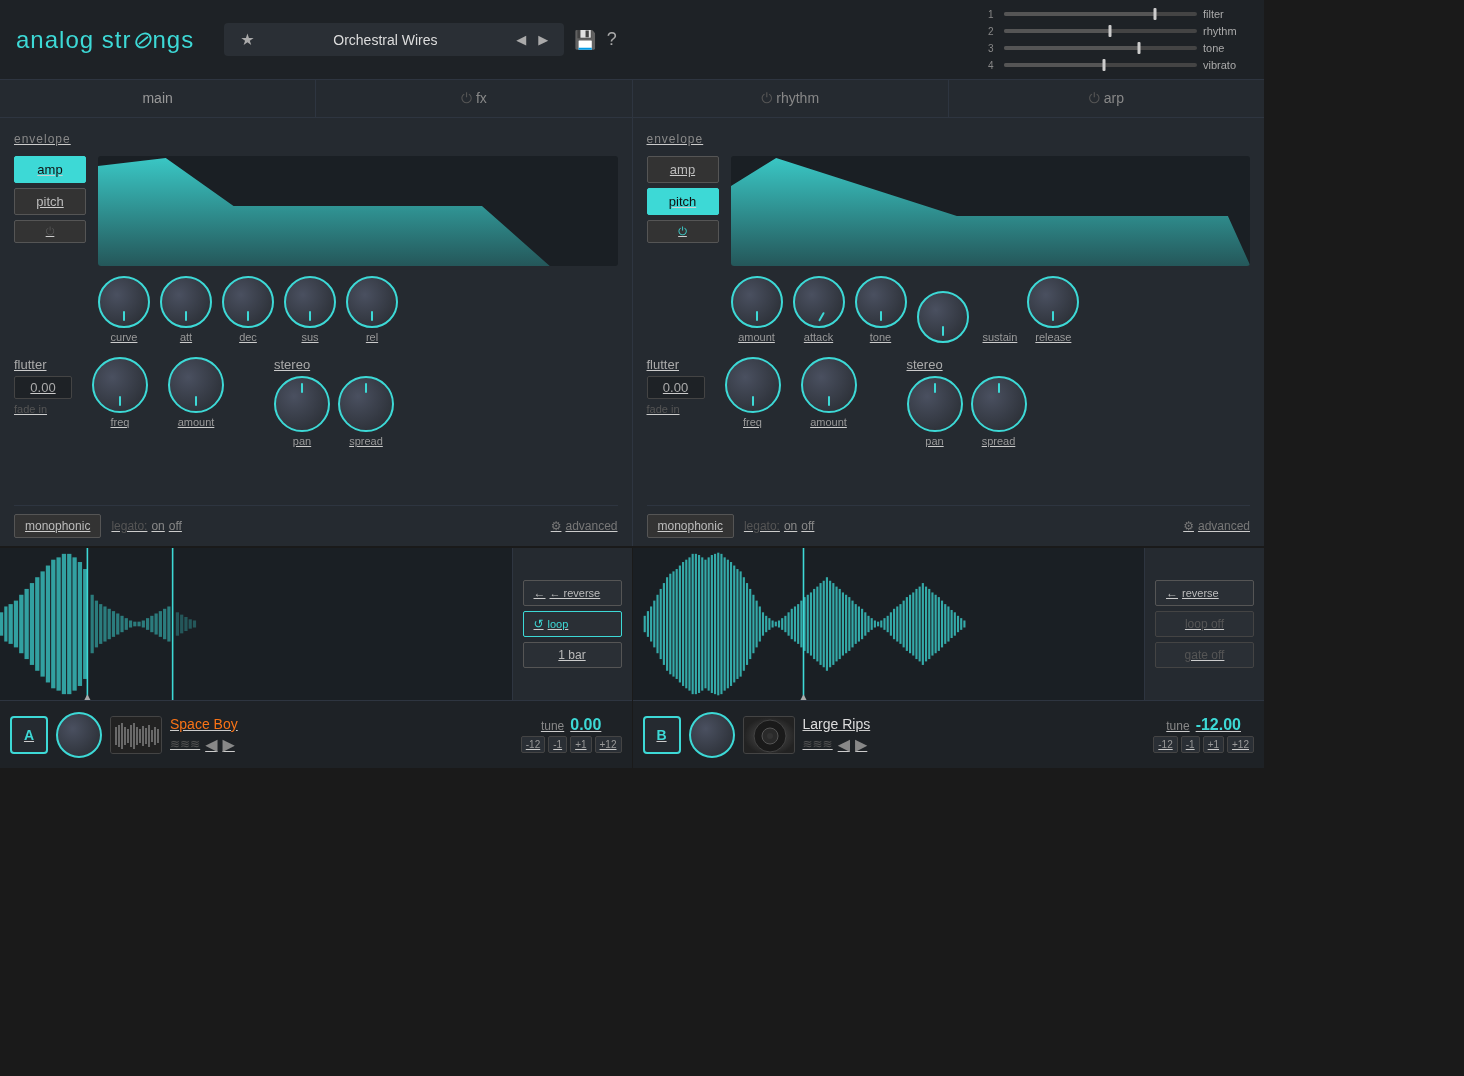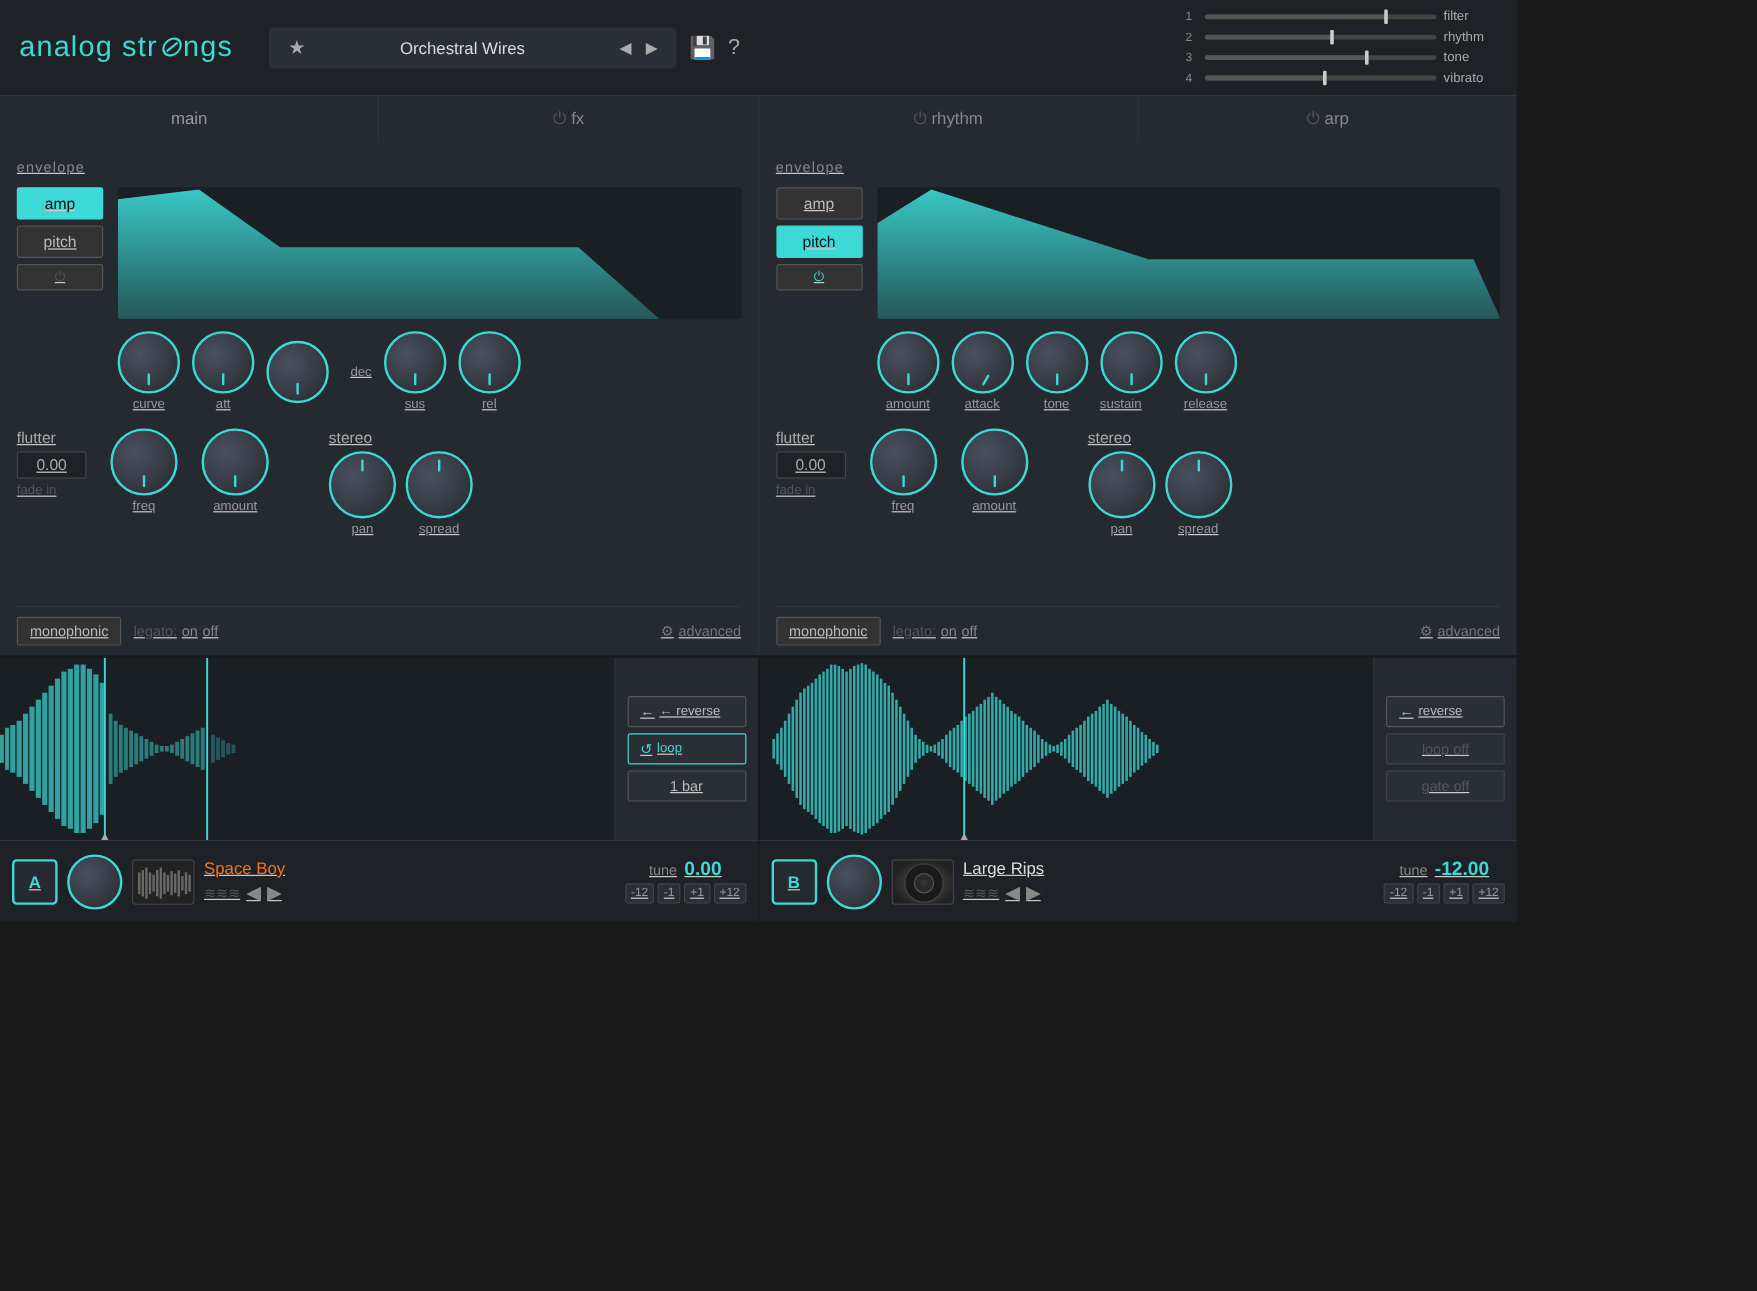--- a/index.html
+++ b/index.html
@@ -122,21 +122,21 @@
             <div style="position:absolute;bottom:5px;left:50%;transform:translateX(-50%);width:2px;height:10px;background:#3dd9d6;border-radius:1px;"></div>
           </div>
           <span style="font-size:11px;color:#999;">curve</span>
         </div>
         <div style="display:flex;flex-direction:column;align-items:center;gap:3px;">
           <div style="width:52px;height:52px;border-radius:50%;background:radial-gradient(circle at 35% 35%,#4a5060,#25292e);border:2px solid #3dd9d6;position:relative;cursor:pointer;">
             <div style="position:absolute;bottom:5px;left:50%;transform:translateX(-50%);width:2px;height:10px;background:#3dd9d6;border-radius:1px;"></div>
           </div>
           <span style="font-size:11px;color:#999;">att</span>
         </div>
-        <div style="display:flex;flex-direction:row;align-items:center;gap:18px;">
+        <div style="display:flex;flex-direction:column;align-items:center;gap:3px;">
           <div style="width:52px;height:52px;border-radius:50%;background:radial-gradient(circle at 35% 35%,#4a5060,#25292e);border:2px solid #3dd9d6;position:relative;cursor:pointer;">
             <div style="position:absolute;bottom:5px;left:50%;transform:translateX(-50%);width:2px;height:10px;background:#3dd9d6;border-radius:1px;"></div>
           </div>
           <span style="font-size:11px;color:#999;">dec</span>
         </div>
         <div style="display:flex;flex-direction:column;align-items:center;gap:3px;">
           <div style="width:52px;height:52px;border-radius:50%;background:radial-gradient(circle at 35% 35%,#4a5060,#25292e);border:2px solid #3dd9d6;position:relative;cursor:pointer;">
             <div style="position:absolute;bottom:5px;left:50%;transform:translateX(-50%);width:2px;height:10px;background:#3dd9d6;border-radius:1px;"></div>
           </div>
           <span style="font-size:11px;color:#999;">sus</span>
@@ -251,21 +251,21 @@
             <div style="position:absolute;bottom:5px;left:50%;transform:translateX(-50%);width:2px;height:10px;background:#3dd9d6;border-radius:1px;transform-origin:center bottom;transform:translateX(-50%) rotate(30deg);"></div>
           </div>
           <span style="font-size:11px;color:#999;">attack</span>
         </div>
         <div style="display:flex;flex-direction:column;align-items:center;gap:3px;">
           <div style="width:52px;height:52px;border-radius:50%;background:radial-gradient(circle at 35% 35%,#4a5060,#25292e);border:2px solid #3dd9d6;position:relative;cursor:pointer;">
             <div style="position:absolute;bottom:5px;left:50%;transform:translateX(-50%);width:2px;height:10px;background:#3dd9d6;border-radius:1px;"></div>
           </div>
           <span style="font-size:11px;color:#999;">tone</span>
         </div>
-        <div style="display:flex;flex-direction:column;align-items:flex-start;gap:3px;">
+        <div style="display:flex;flex-direction:row;align-items:flex-end;gap:14px;">
           <div style="width:52px;height:52px;border-radius:50%;background:radial-gradient(circle at 35% 35%,#4a5060,#25292e);border:2px solid #3dd9d6;position:relative;cursor:pointer;">
             <div style="position:absolute;bottom:5px;left:50%;transform:translateX(-50%);width:2px;height:10px;background:#3dd9d6;border-radius:1px;"></div>
           </div>
           <span style="font-size:11px;color:#999;">sustain</span>
         </div>
         <div style="display:flex;flex-direction:column;align-items:center;gap:3px;">
           <div style="width:52px;height:52px;border-radius:50%;background:radial-gradient(circle at 35% 35%,#4a5060,#25292e);border:2px solid #3dd9d6;position:relative;cursor:pointer;">
             <div style="position:absolute;bottom:5px;left:50%;transform:translateX(-50%);width:2px;height:10px;background:#3dd9d6;border-radius:1px;"></div>
           </div>
           <span style="font-size:11px;color:#999;">release</span>

